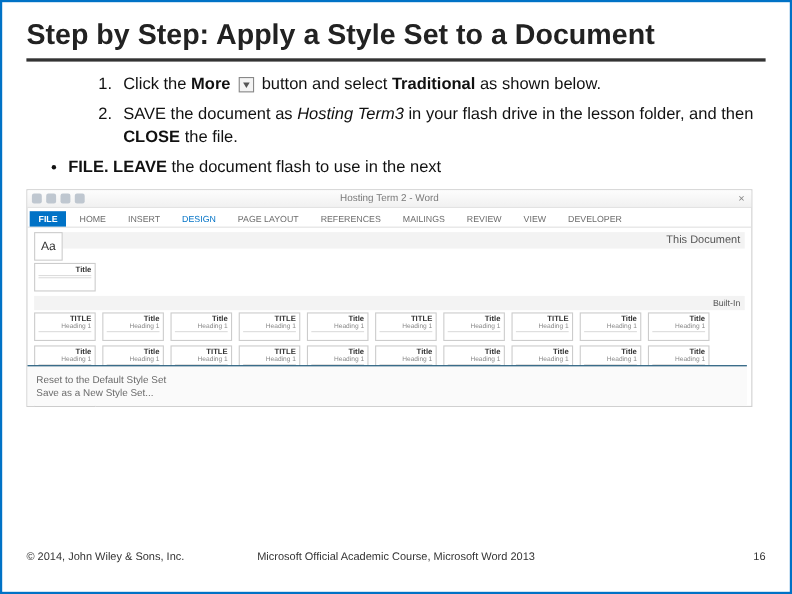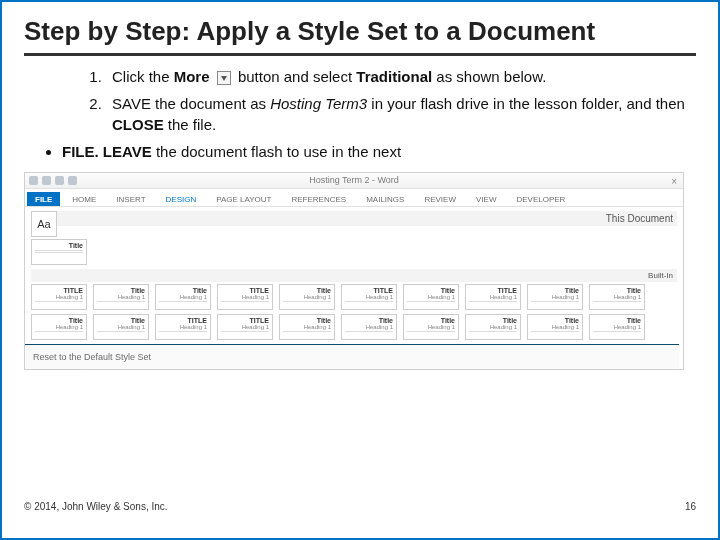--- a/index.html
+++ b/index.html
@@ -221,22 +221,24 @@
           <div class="thumb">
               <div class="t-title">Title</div>
               <div class="t-head">Heading 1</div>
               <div class="t-line"></div>
             </div>
         </div>
       </div>
 
       <div class="links">
         <div>Reset to the Default Style Set</div>
+        <div>Save as a New Style Set...</div>
       </div>
     </div>
 
     <div class="footer">
       <span>© 2014, John Wiley &amp; Sons, Inc.</span>
+      <span class="center">Microsoft Official Academic Course, Microsoft Word 2013</span>
       <span>16</span>
     </div>
 
   </div>
 </div>
 
 </body></html>

